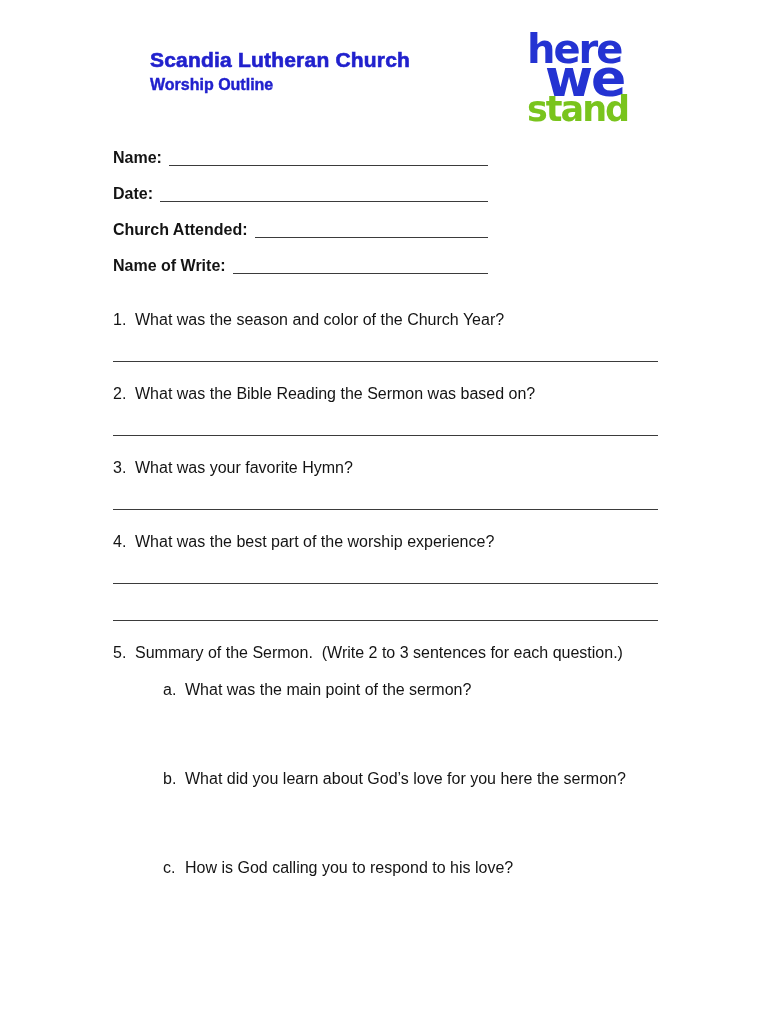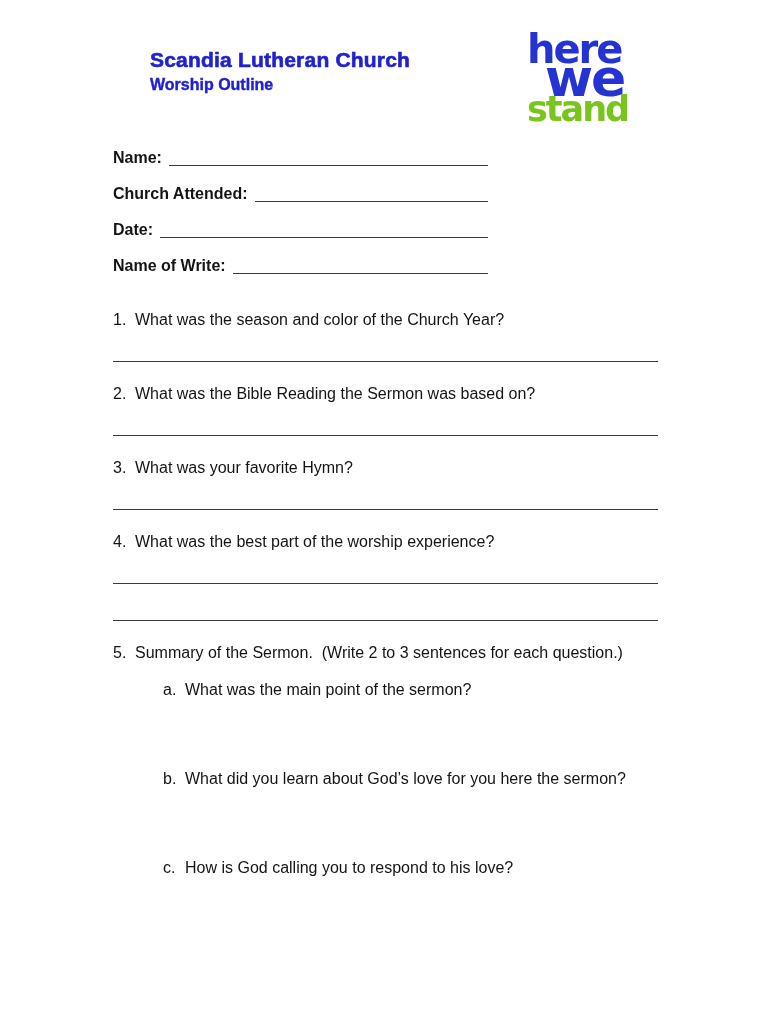--- a/index.html
+++ b/index.html
@@ -147,25 +147,25 @@
   </div>
 
   <div class="content">
 
     <div class="fields">
       <div class="field-row">
         <span class="field-label">Name:</span>
         <span class="fill-line"></span>
       </div>
       <div class="field-row">
+        <span class="field-label">Date:</span>
+        <span class="fill-line"></span>
+      </div>
+      <div class="field-row">
         <span class="field-label">Church Attended:</span>
-        <span class="fill-line"></span>
-      </div>
-      <div class="field-row">
-        <span class="field-label">Date:</span>
         <span class="fill-line"></span>
       </div>
       <div class="field-row">
         <span class="field-label">Name of Write:</span>
         <span class="fill-line"></span>
       </div>
     </div>
 
     <div class="questions">
 

